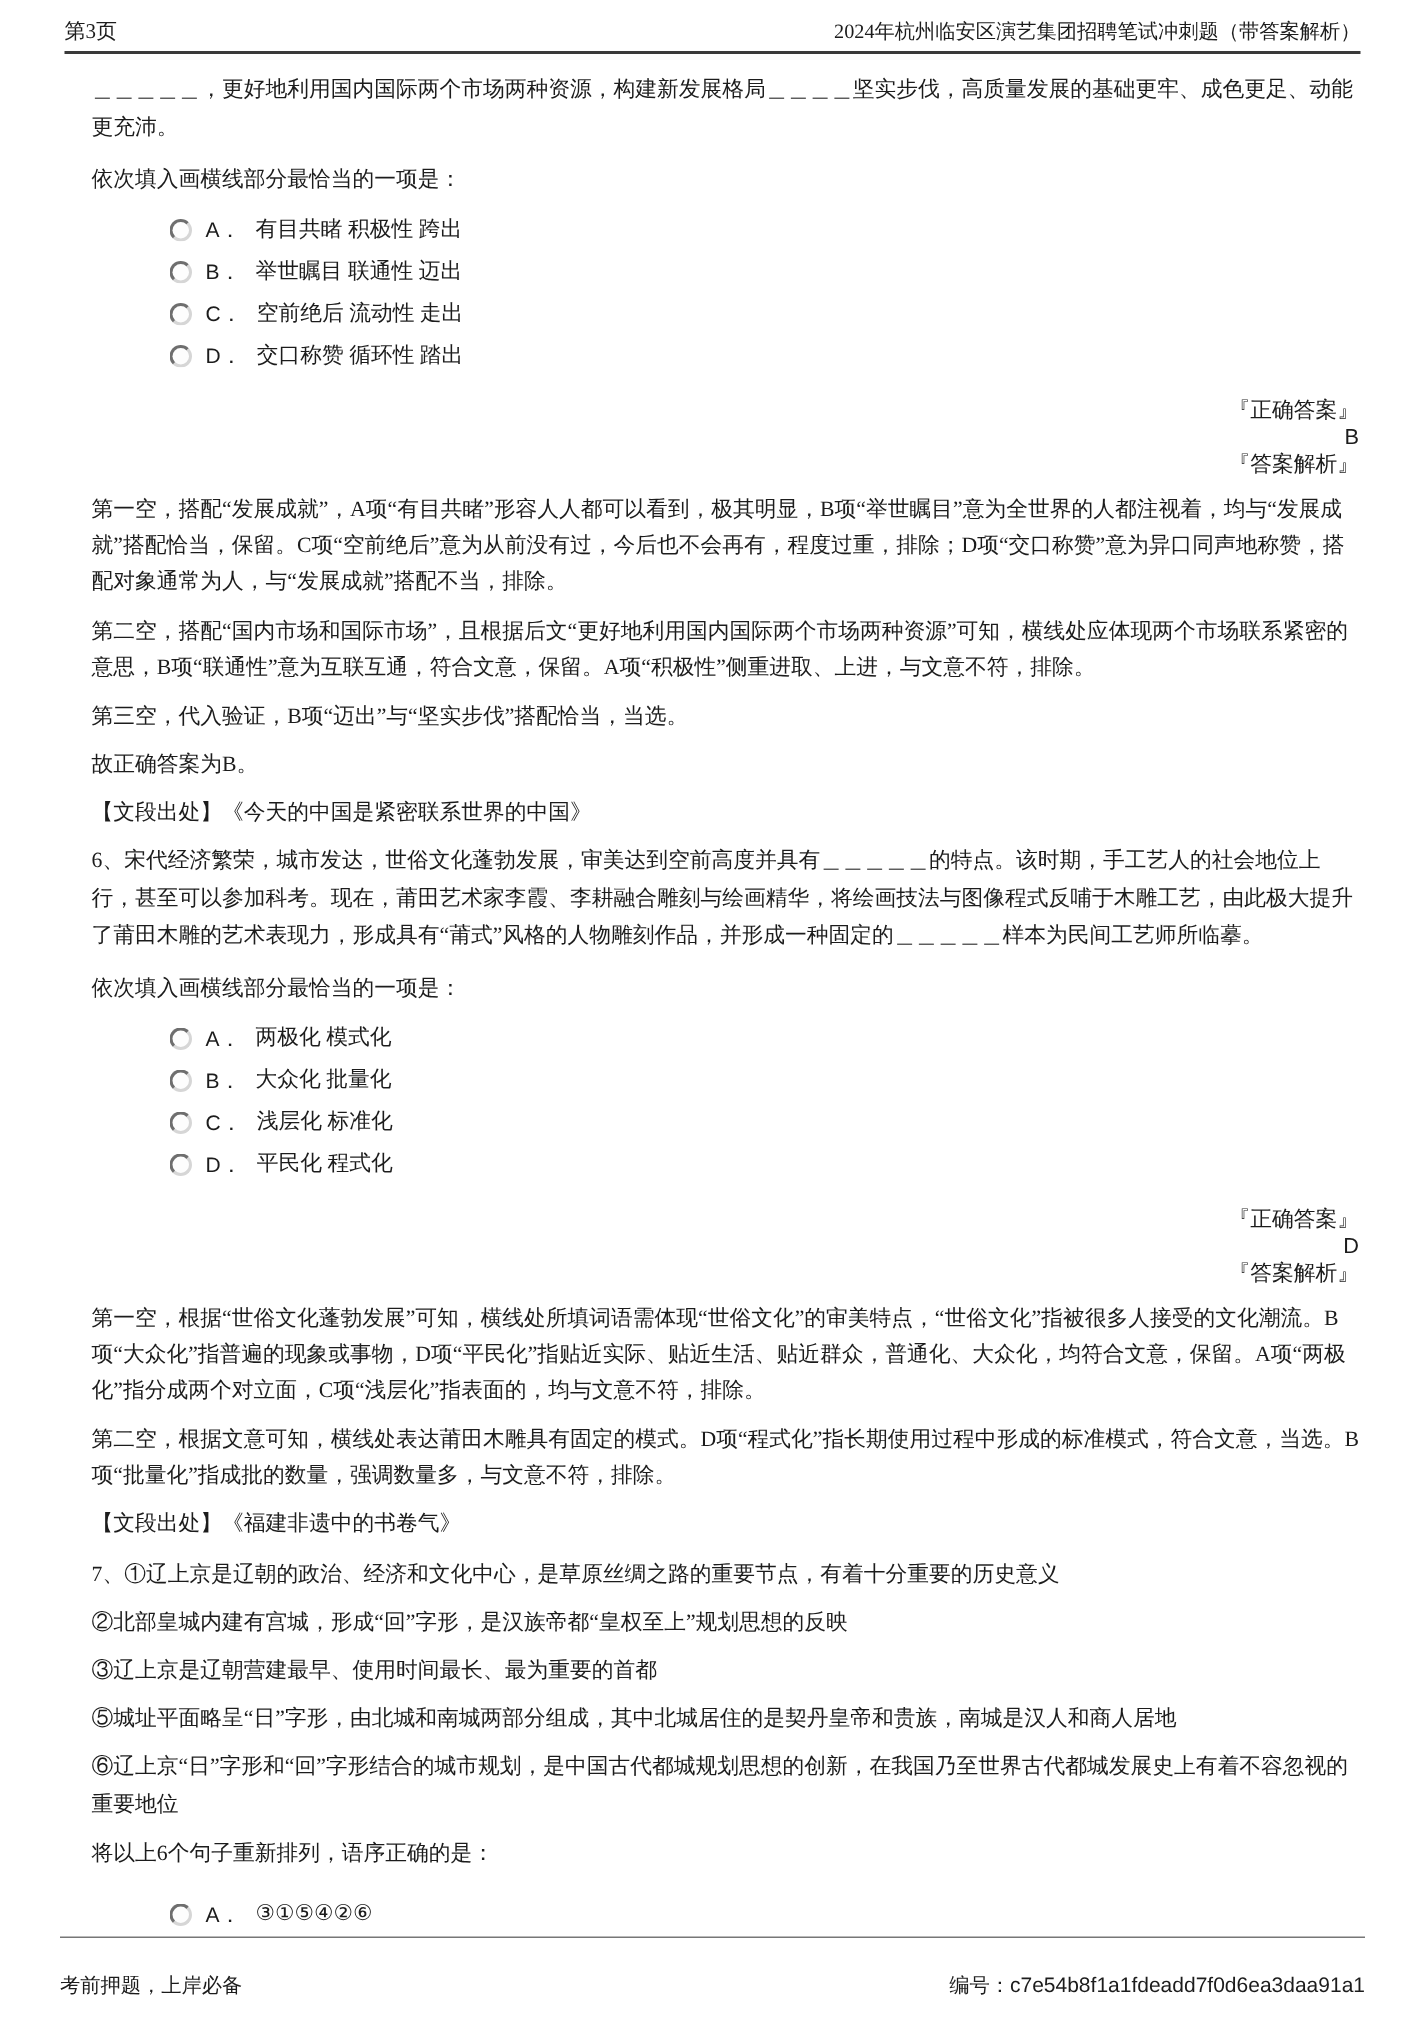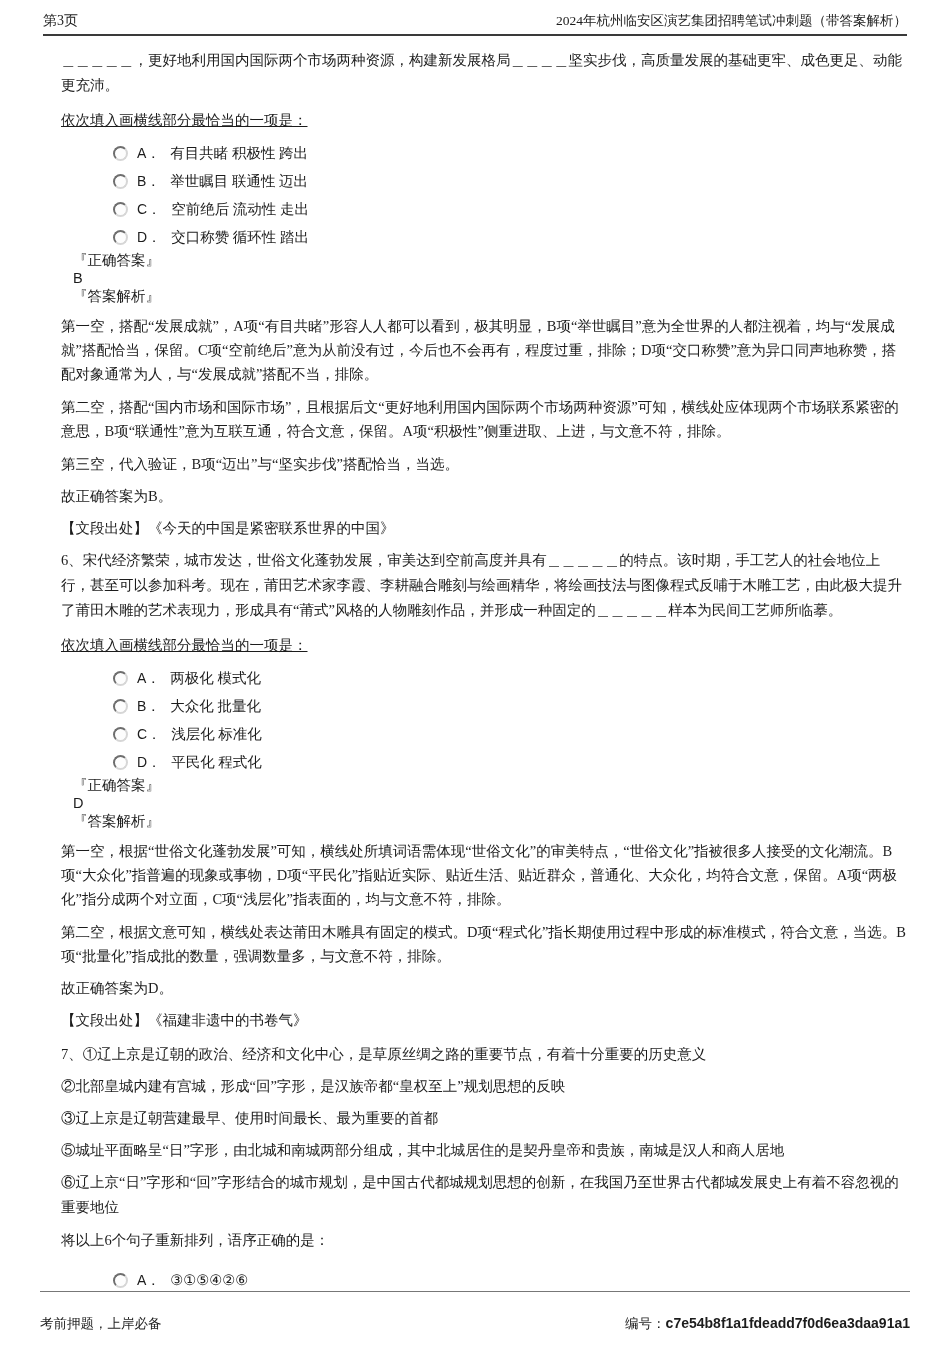--- a/index.html
+++ b/index.html
@@ -19,56 +19,56 @@
     font-size:14px;
     gap:33px;
   }
   .hdr .title{font-size:13.5px;}
   
   .content{
     position:absolute;top:48px;left:61px;right:44px;
     font-size:14.5px;line-height:25px;
   }
   .passage{margin:0;}
-  .prompt{margin:10px 0 0;text-decoration:underline;}
+  .prompt{margin:10px 0 0;}
   .opts{margin:6px 0 0 52px;padding:0;list-style:none;}
   .opt{display:flex;align-items:center;height:28px;}
   .radio{
     flex:0 0 auto;width:11px;height:11px;border-radius:50%;
     background:#fdfdfd;
     border:2px solid;
     border-color:#6e6e6e #d6d6d6 #d6d6d6 #6e6e6e;
     margin-right:9px;
   }
   .letter{
     font-family:"Liberation Sans","DejaVu Sans",sans-serif;
     font-size:14px;margin-right:10px;
   }
-  .ansblock{margin:0 0 0;}
+  .ansblock{margin:14px 0 0;text-align:right;}
   .ansline{line-height:18px;margin:0 0 0 12px;}
   .ansletter{
     font-family:"Liberation Sans","DejaVu Sans",sans-serif;
     line-height:18px;margin:0 0 0 12px;font-size:14.5px;
   }
   .para{margin:9px 0 0;line-height:24px;}
   .short{margin:8px 0 0;line-height:24px;}
   .qtext{margin:8px 0 0;line-height:25px;}
   .sent{margin:10px 0 7px;line-height:25px;}
   .sent + .sent{margin-top:0;}
   .q7opts{margin:14px 0 0 52px;padding:0;list-style:none;}
   
   .ftr{
     position:absolute;left:40px;right:40px;bottom:12px;
     border-top:1px solid #777;padding-top:23px;
     display:flex;justify-content:space-between;align-items:baseline;
     font-size:13.5px;
   }
   .code{
     font-family:"Liberation Sans","DejaVu Sans",sans-serif;
-    font-weight:700;font-size:14px;
+    font-weight:400;font-size:14px;
   }
 </style>
 </head>
 <body>
 
 <div class="page">
 
   <div class="hdr">
     <span>第3页</span>
     <span class="title">2024年杭州临安区演艺集团招聘笔试冲刺题（带答案解析）</span>
@@ -138,21 +138,20 @@
           <span>平民化 程式化</span>
         </li>
       </ul>
       <div class="ansblock">
         <p class="ansline">『正确答案』</p>
         <p class="ansletter">D</p>
         <p class="ansline">『答案解析』</p>
       </div>
       <p class="para">第一空，根据“世俗文化蓬勃发展”可知，横线处所填词语需体现“世俗文化”的审美特点，“世俗文化”指被很多人接受的文化潮流。B项“大众化”指普遍的现象或事物，D项“平民化”指贴近实际、贴近生活、贴近群众，普通化、大众化，均符合文意，保留。A项“两极化”指分成两个对立面，C项“浅层化”指表面的，均与文意不符，排除。</p>
       <p class="para">第二空，根据文意可知，横线处表达莆田木雕具有固定的模式。D项“程式化”指长期使用过程中形成的标准模式，符合文意，当选。B项“批量化”指成批的数量，强调数量多，与文意不符，排除。</p>
-      <p class="short">故正确答案为D。</p>
       <p class="short">【文段出处】《福建非遗中的书卷气》</p>
     </section>
 
     <section>
       <p class="sent">7、①辽上京是辽朝的政治、经济和文化中心，是草原丝绸之路的重要节点，有着十分重要的历史意义</p>
       <p class="sent">②北部皇城内建有宫城，形成“回”字形，是汉族帝都“皇权至上”规划思想的反映</p>
       <p class="sent">③辽上京是辽朝营建最早、使用时间最长、最为重要的首都</p>
       <p class="sent">⑤城址平面略呈“日”字形，由北城和南城两部分组成，其中北城居住的是契丹皇帝和贵族，南城是汉人和商人居地</p>
       <p class="sent">⑥辽上京“日”字形和“回”字形结合的城市规划，是中国古代都城规划思想的创新，在我国乃至世界古代都城发展史上有着不容忽视的重要地位</p>
       <p class="short">将以上6个句子重新排列，语序正确的是：</p>

